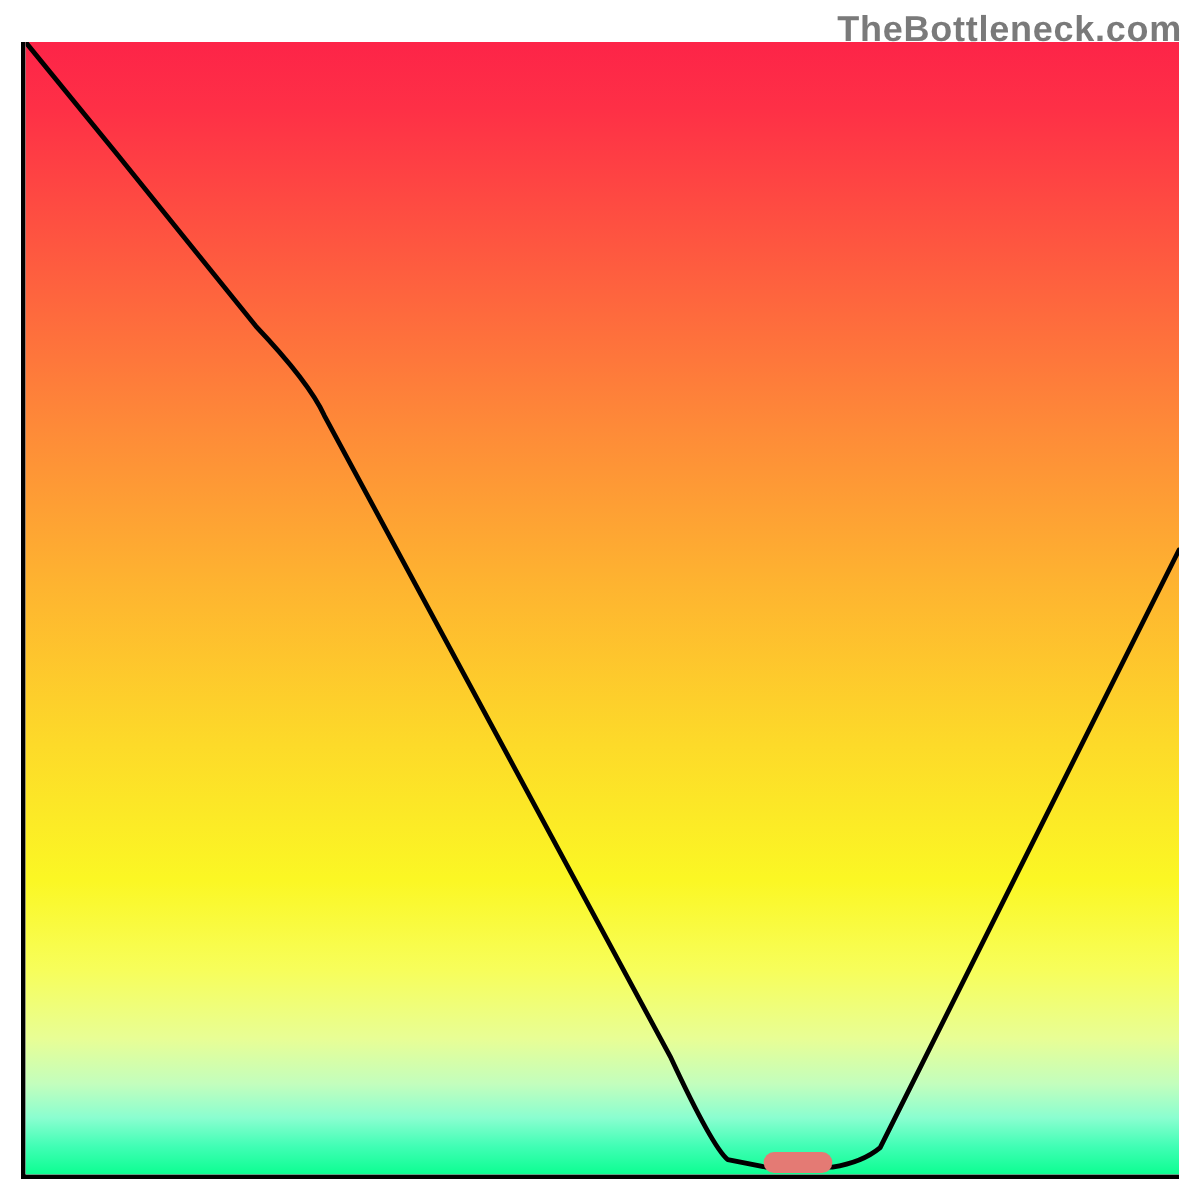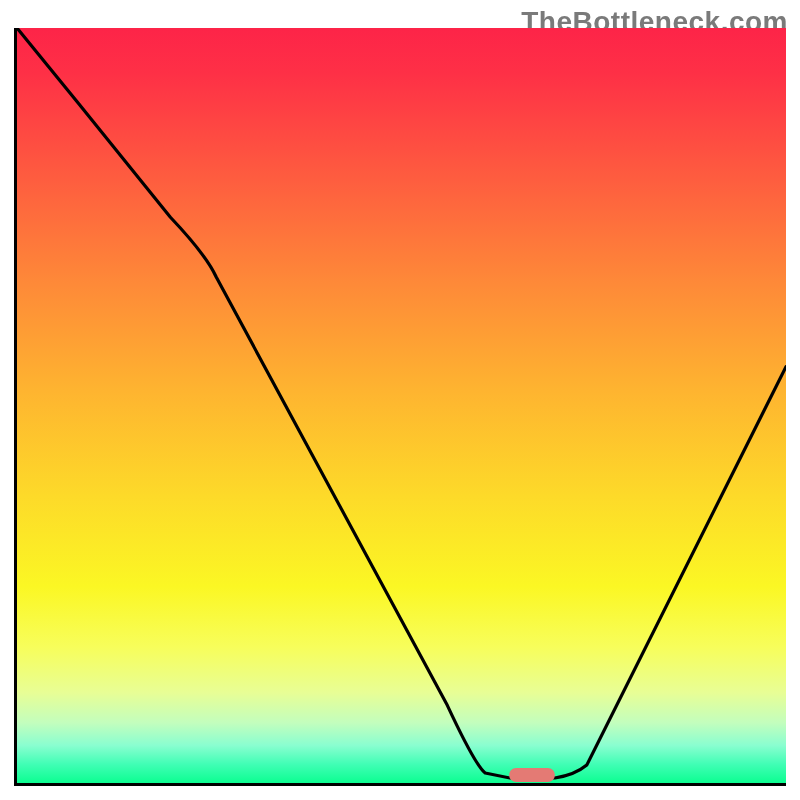--- a/index.html
+++ b/index.html
@@ -13,21 +13,21 @@
   .canvas {
     position: relative;
     width: 800px;
     height: 800px;
     background: #ffffff;
   }
   .watermark {
     position: absolute;
     top: 6px;
     right: 12px;
-    font-size: 28px;
+    font-size: 24px;
     font-weight: 600;
     color: #7a7a7a;
     letter-spacing: 0.5px;
     user-select: none;
   }
   .frame {
     position: absolute;
     left: 14px;
     top: 28px;
     width: 772px;

